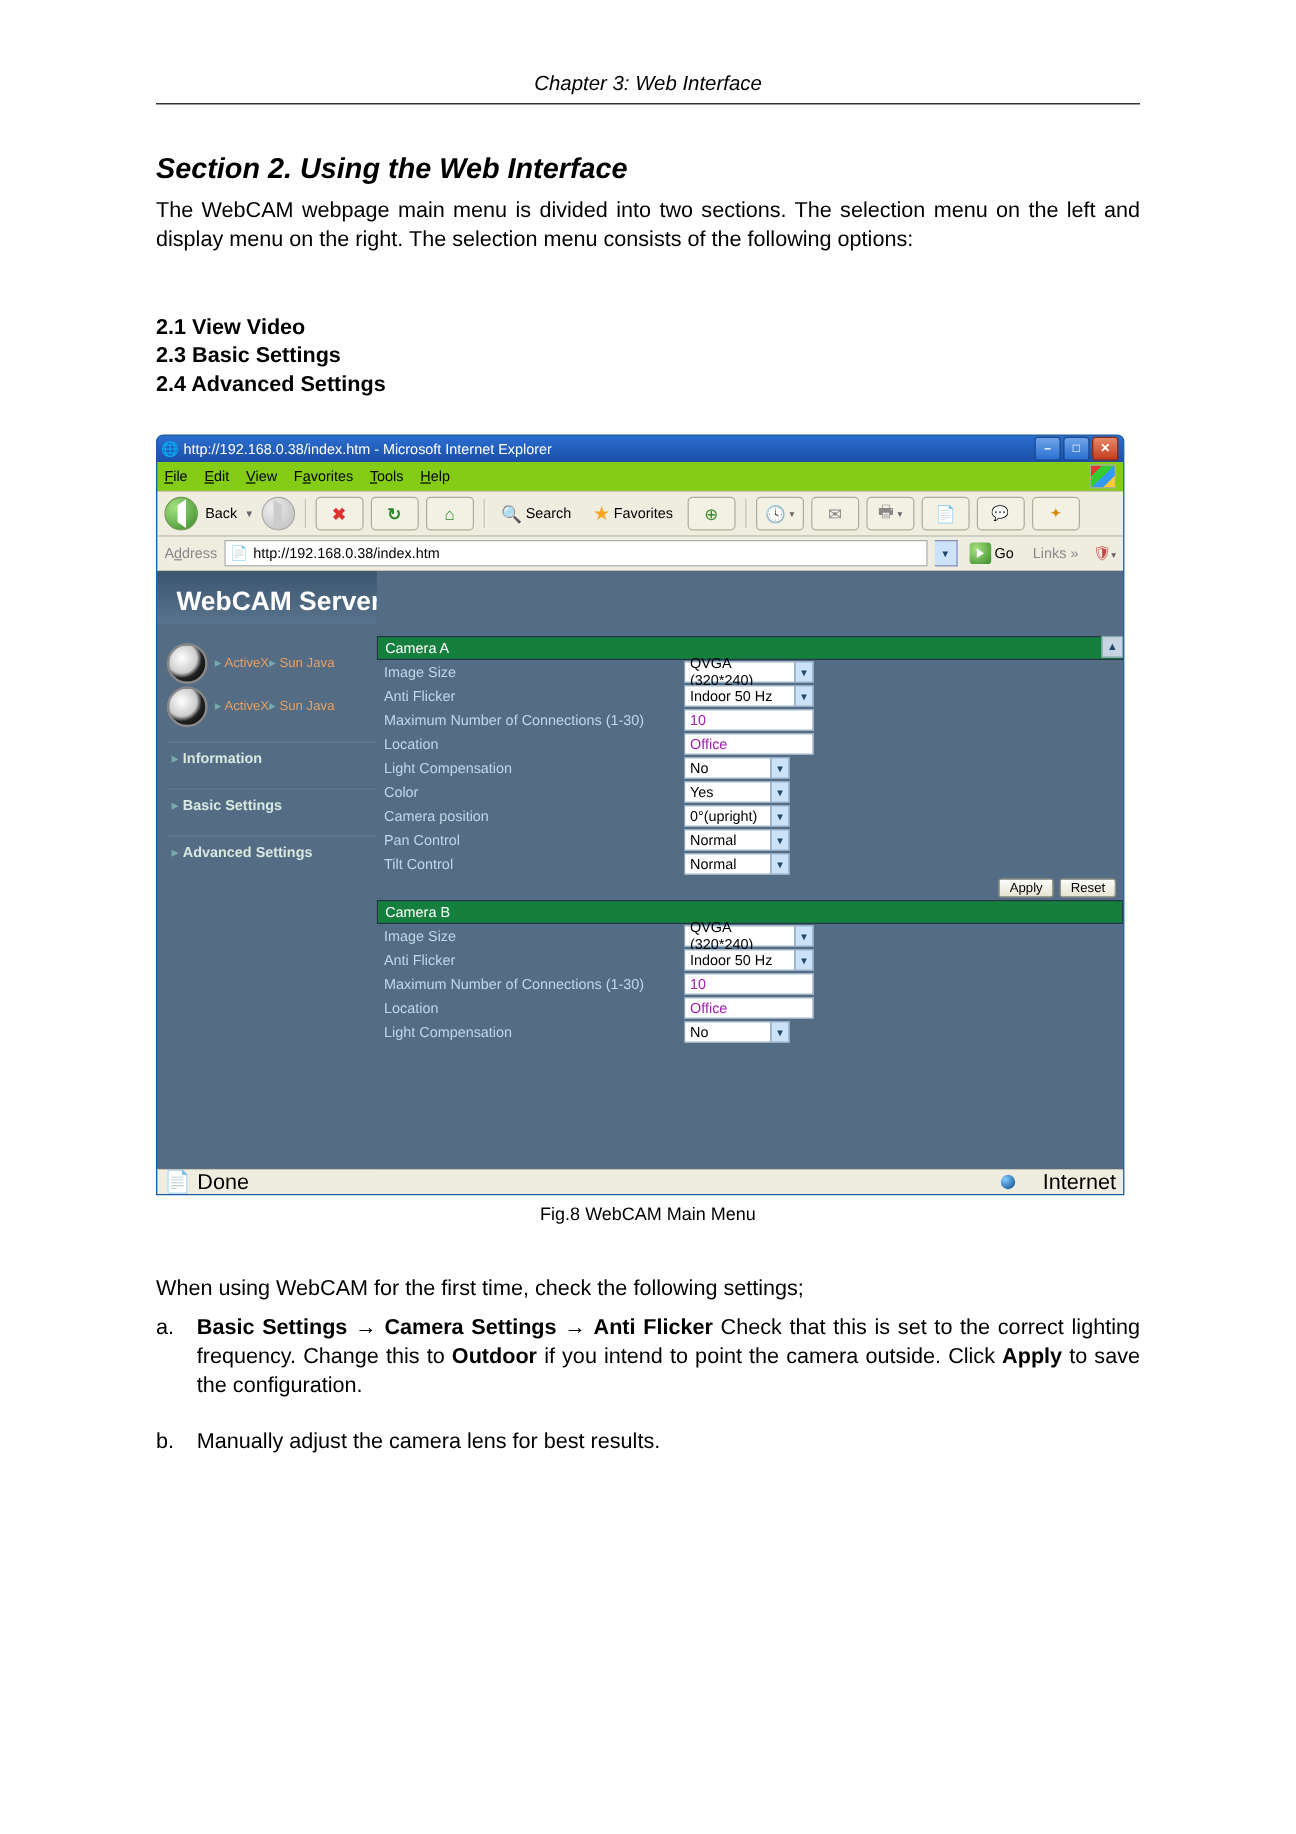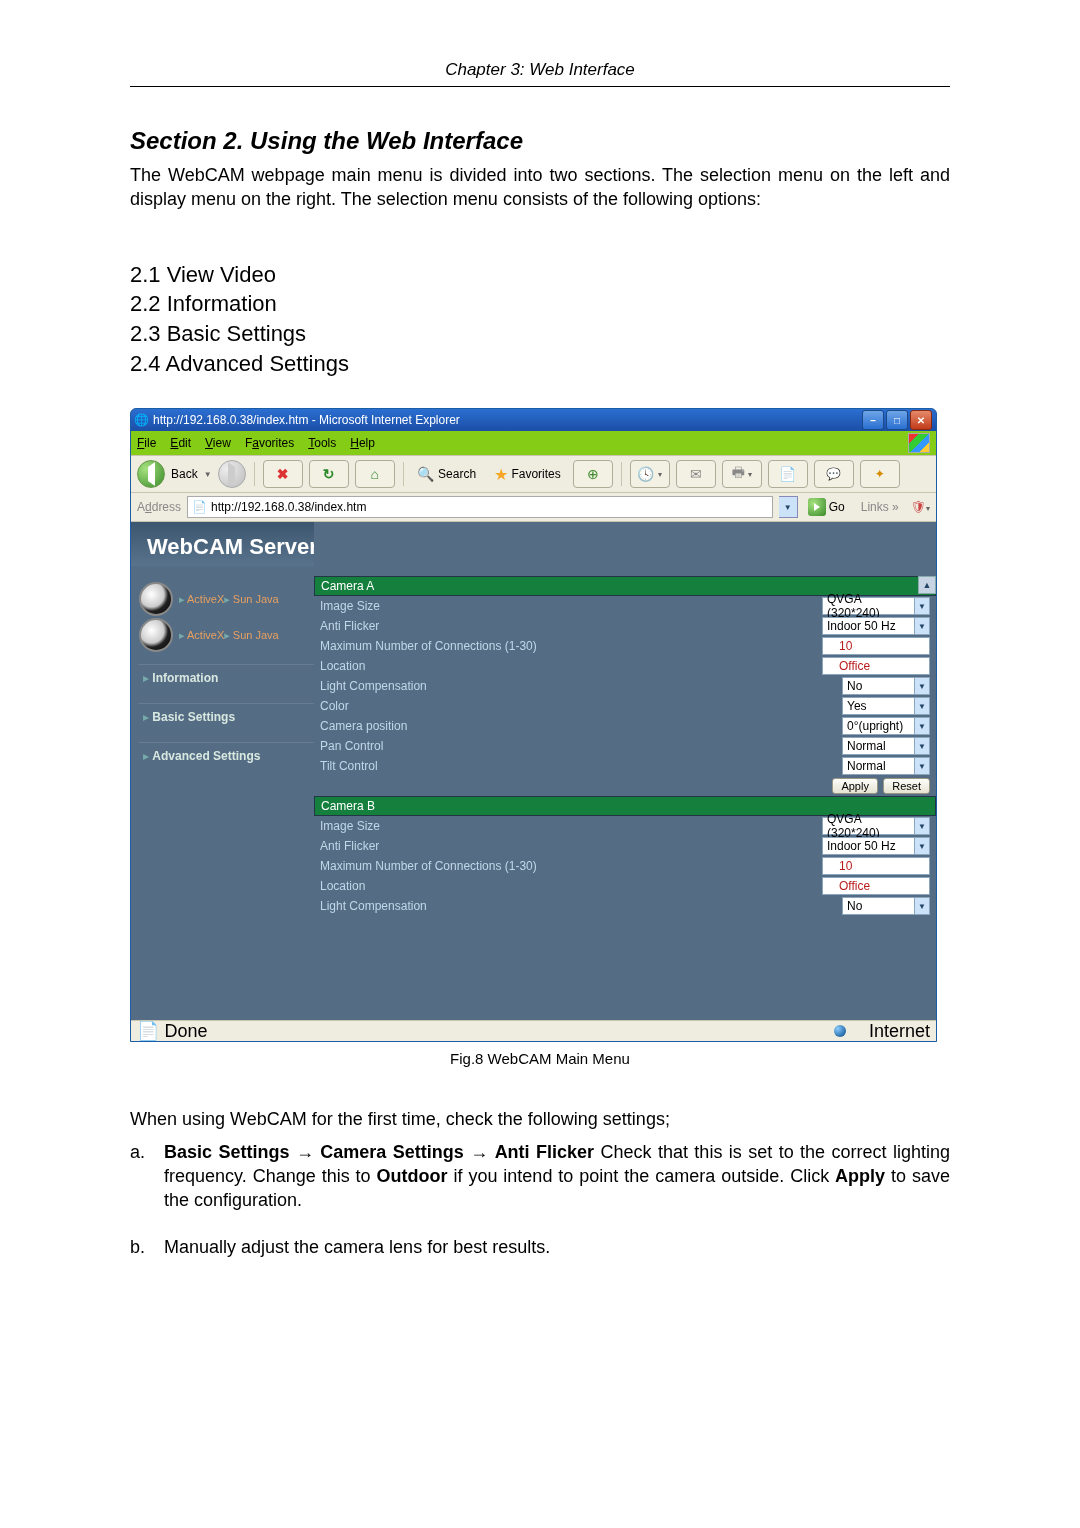--- a/index.html
+++ b/index.html
@@ -32,22 +32,22 @@
     font-style: italic;
     margin-bottom: 8px;
   }
   .body-text {
     font-size: 18px;
     line-height: 1.35;
     text-align: justify;
     margin-bottom: 18px;
   }
   .toc {
-    font-size: 22px;
-    font-weight: normal;
+    font-size: 18px;
+    font-weight: bold;
     line-height: 1.35;
     margin-bottom: 30px;
     margin-top: 48px;
   }
   .figure-wrap {
     margin: 0 0 8px 0;
   }
   .ie-window {
     width: 805px;
     border: 1px solid #1b5ea8;
@@ -222,27 +222,26 @@
   .cam-section-head {
     background:#15803d; color:#fff;
     padding:2px 6px; font-size:12px;
     border:1px solid #223646;
   }
   .row {
     display:flex; align-items:center;
     padding:1px 6px;
     font-size:12px;
     color:#bfd8e8;
-    justify-content:space-between;
   }
   .row .lbl { width:250px; }
   .val-input {
     background:#fff; border:1px solid #8aa6bc;
     height:18px; font-size:12px;
-    padding:0 16px; color:#b91c1c;
+    padding:0 4px; color:#a21caf;
     box-sizing:border-box;
   }
   .val-select {
     width:108px;
     display:flex;
   }
   .val-select .vs-text { flex:1; background:#fff; border:1px solid #8aa6bc; border-right:0; height:18px; padding:0 4px; font-size:12px; color:#000; display:flex;align-items:center; box-sizing:border-box;}
   .val-select .vs-arrow { width:16px;height:18px;background:#cbe2f8;border:1px solid #8aa6bc;display:flex;align-items:center;justify-content:center;font-size:8px;color:#246; box-sizing:border-box;}
   .btn-row { text-align:right; padding:2px 6px;}
   .winbtn {
@@ -291,21 +290,20 @@
 
 <div class="page">
 
   <div class="chapter-header">Chapter 3: Web Interface</div>
 
   <div class="section-title">Section 2. Using the Web Interface</div>
   <div class="body-text">The WebCAM webpage main menu is divided into two sections. The selection menu on the left and display menu on the right.  The selection menu consists of the following options:</div>
 
   <div class="toc">
     <div>2.1 View Video</div>
-    <div>2.2 Information</div>
     <div>2.3 Basic Settings</div>
     <div>2.4 Advanced Settings</div>
   </div>
 
   <div class="figure-wrap">
     <div class="ie-window">
       <div class="ie-titlebar">
         <span class="ie-icon">🌐</span>
         <span class="title-text">http://192.168.0.38/index.htm - Microsoft Internet Explorer</span>
         <span class="ie-title-btn btn-min">–</span>

